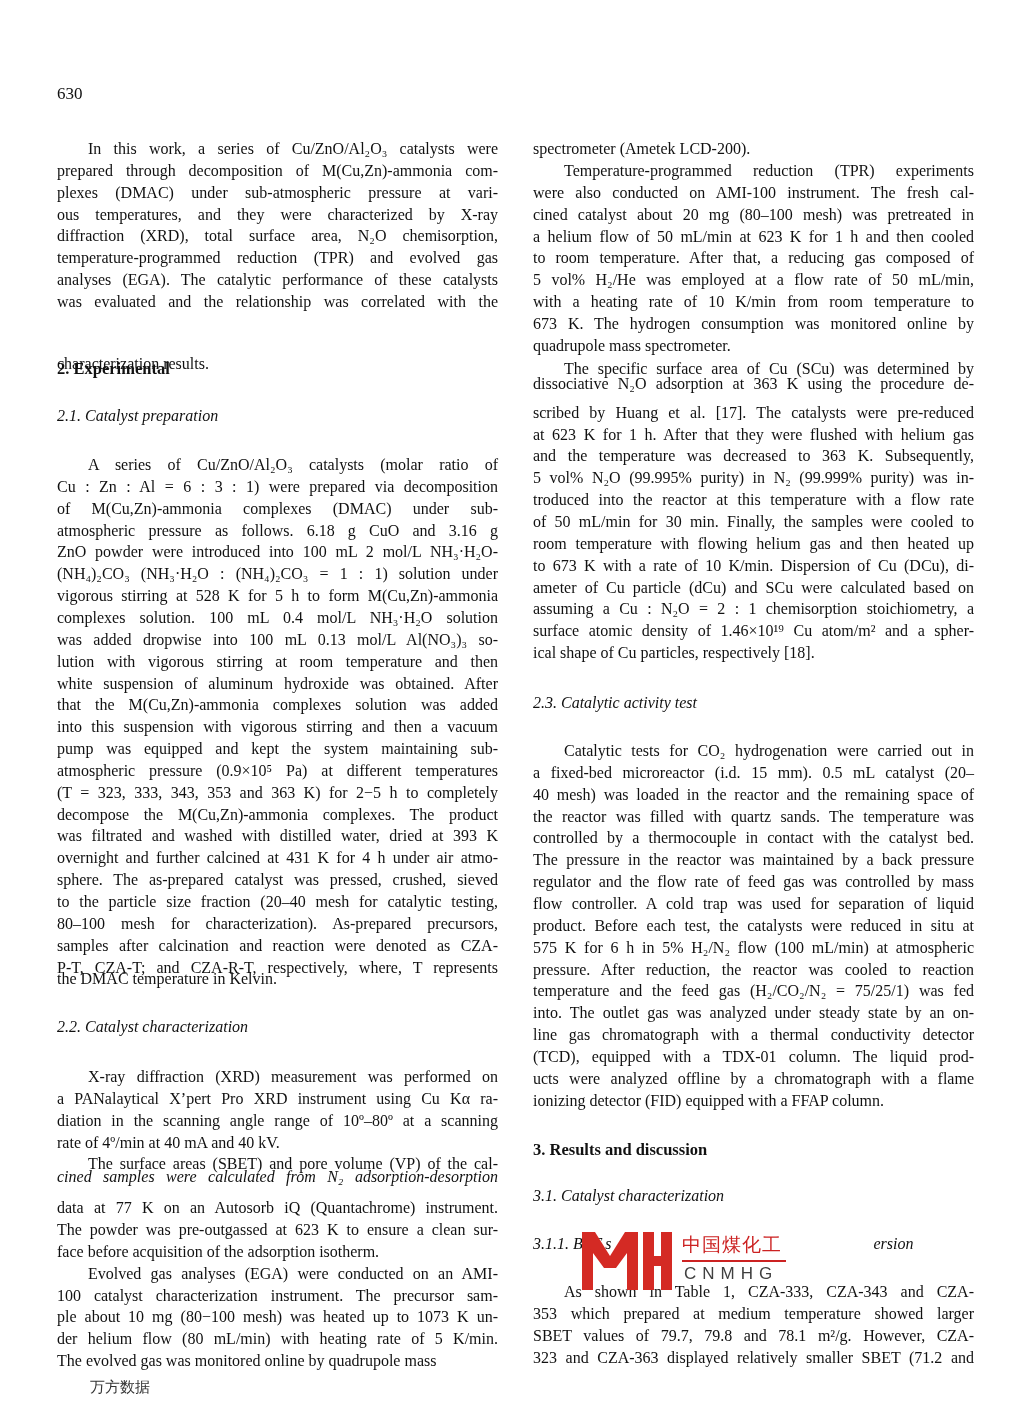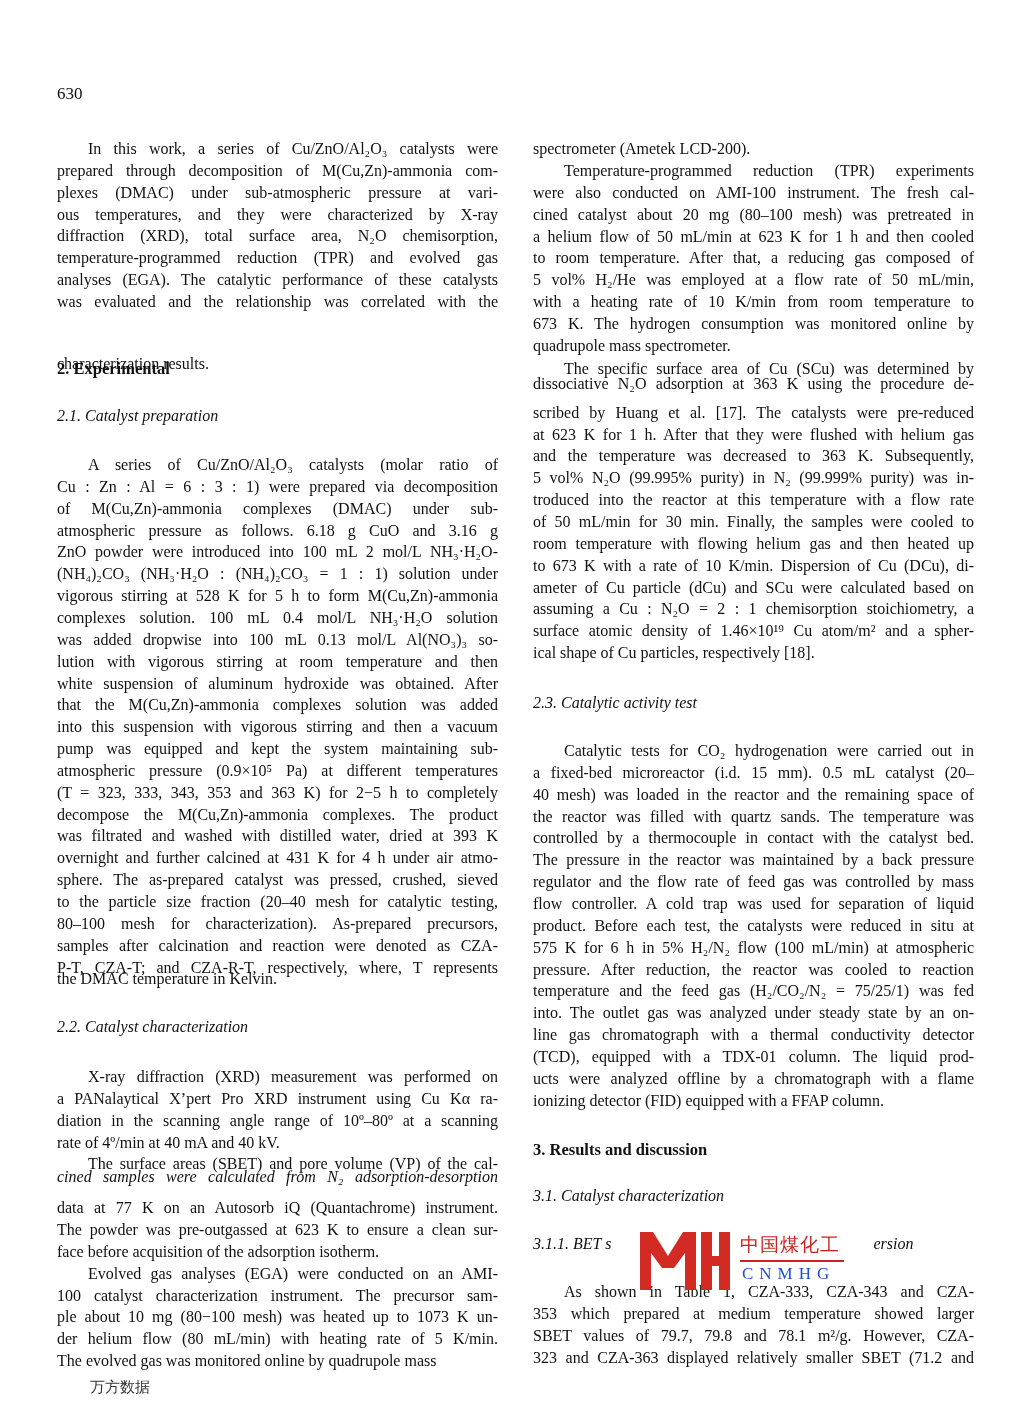--- a/index.html
+++ b/index.html
@@ -27,30 +27,30 @@
     text-align: justify; text-align-last: justify;
   }
   .line.last { text-align-last: left; }
   .line.indent { padding-left: 31px; width: 410px; }
   .h-bold { position: absolute; left: 0; font-weight: bold; font-size: 16.5px; white-space: nowrap; }
   .h-ital { position: absolute; left: 0; font-style: italic; font-size: 16px; white-space: nowrap; }
   .footer-cn {
     position: absolute; left: 90px; top: 1378px; font-family: "DejaVu Sans", sans-serif;
     font-size: 15px; color: #333;
   }
-  .logo { position: absolute; left: 640px; top: 1232px; width: 300px; height: 60px; }
+  .logo { position: absolute; left: 582px; top: 1232px; width: 300px; height: 60px; }
   .logo-mark { position: absolute; left: 0; top: 0; width: 90px; height: 58px; }
   .logo-cn {
     position: absolute; left: 100px; top: 0px; font-family: "DejaVu Sans", sans-serif;
     font-size: 19px; color: #cc2222; background: #fff; padding-right: 2px; letter-spacing: 1px;
   }
   .logo-rule { position: absolute; left: 100px; top: 28px; width: 104px; height: 2px; background: #cc2222; }
   .logo-en {
-    position: absolute; left: 102px; top: 32px; font-family: Liberation Serif, serif;
-    font-size: 17px; color: #1d4ed8; letter-spacing: 6px;
+    position: absolute; left: 102px; top: 32px; font-family: Liberation Sans, sans-serif;
+    font-size: 17px; color: #404040; letter-spacing: 6px;
   }
 </style>
 </head>
 <body>
 
 <div class="header">
   <span class="page-num">630</span>
 </div>
 
 <div class="col left">

